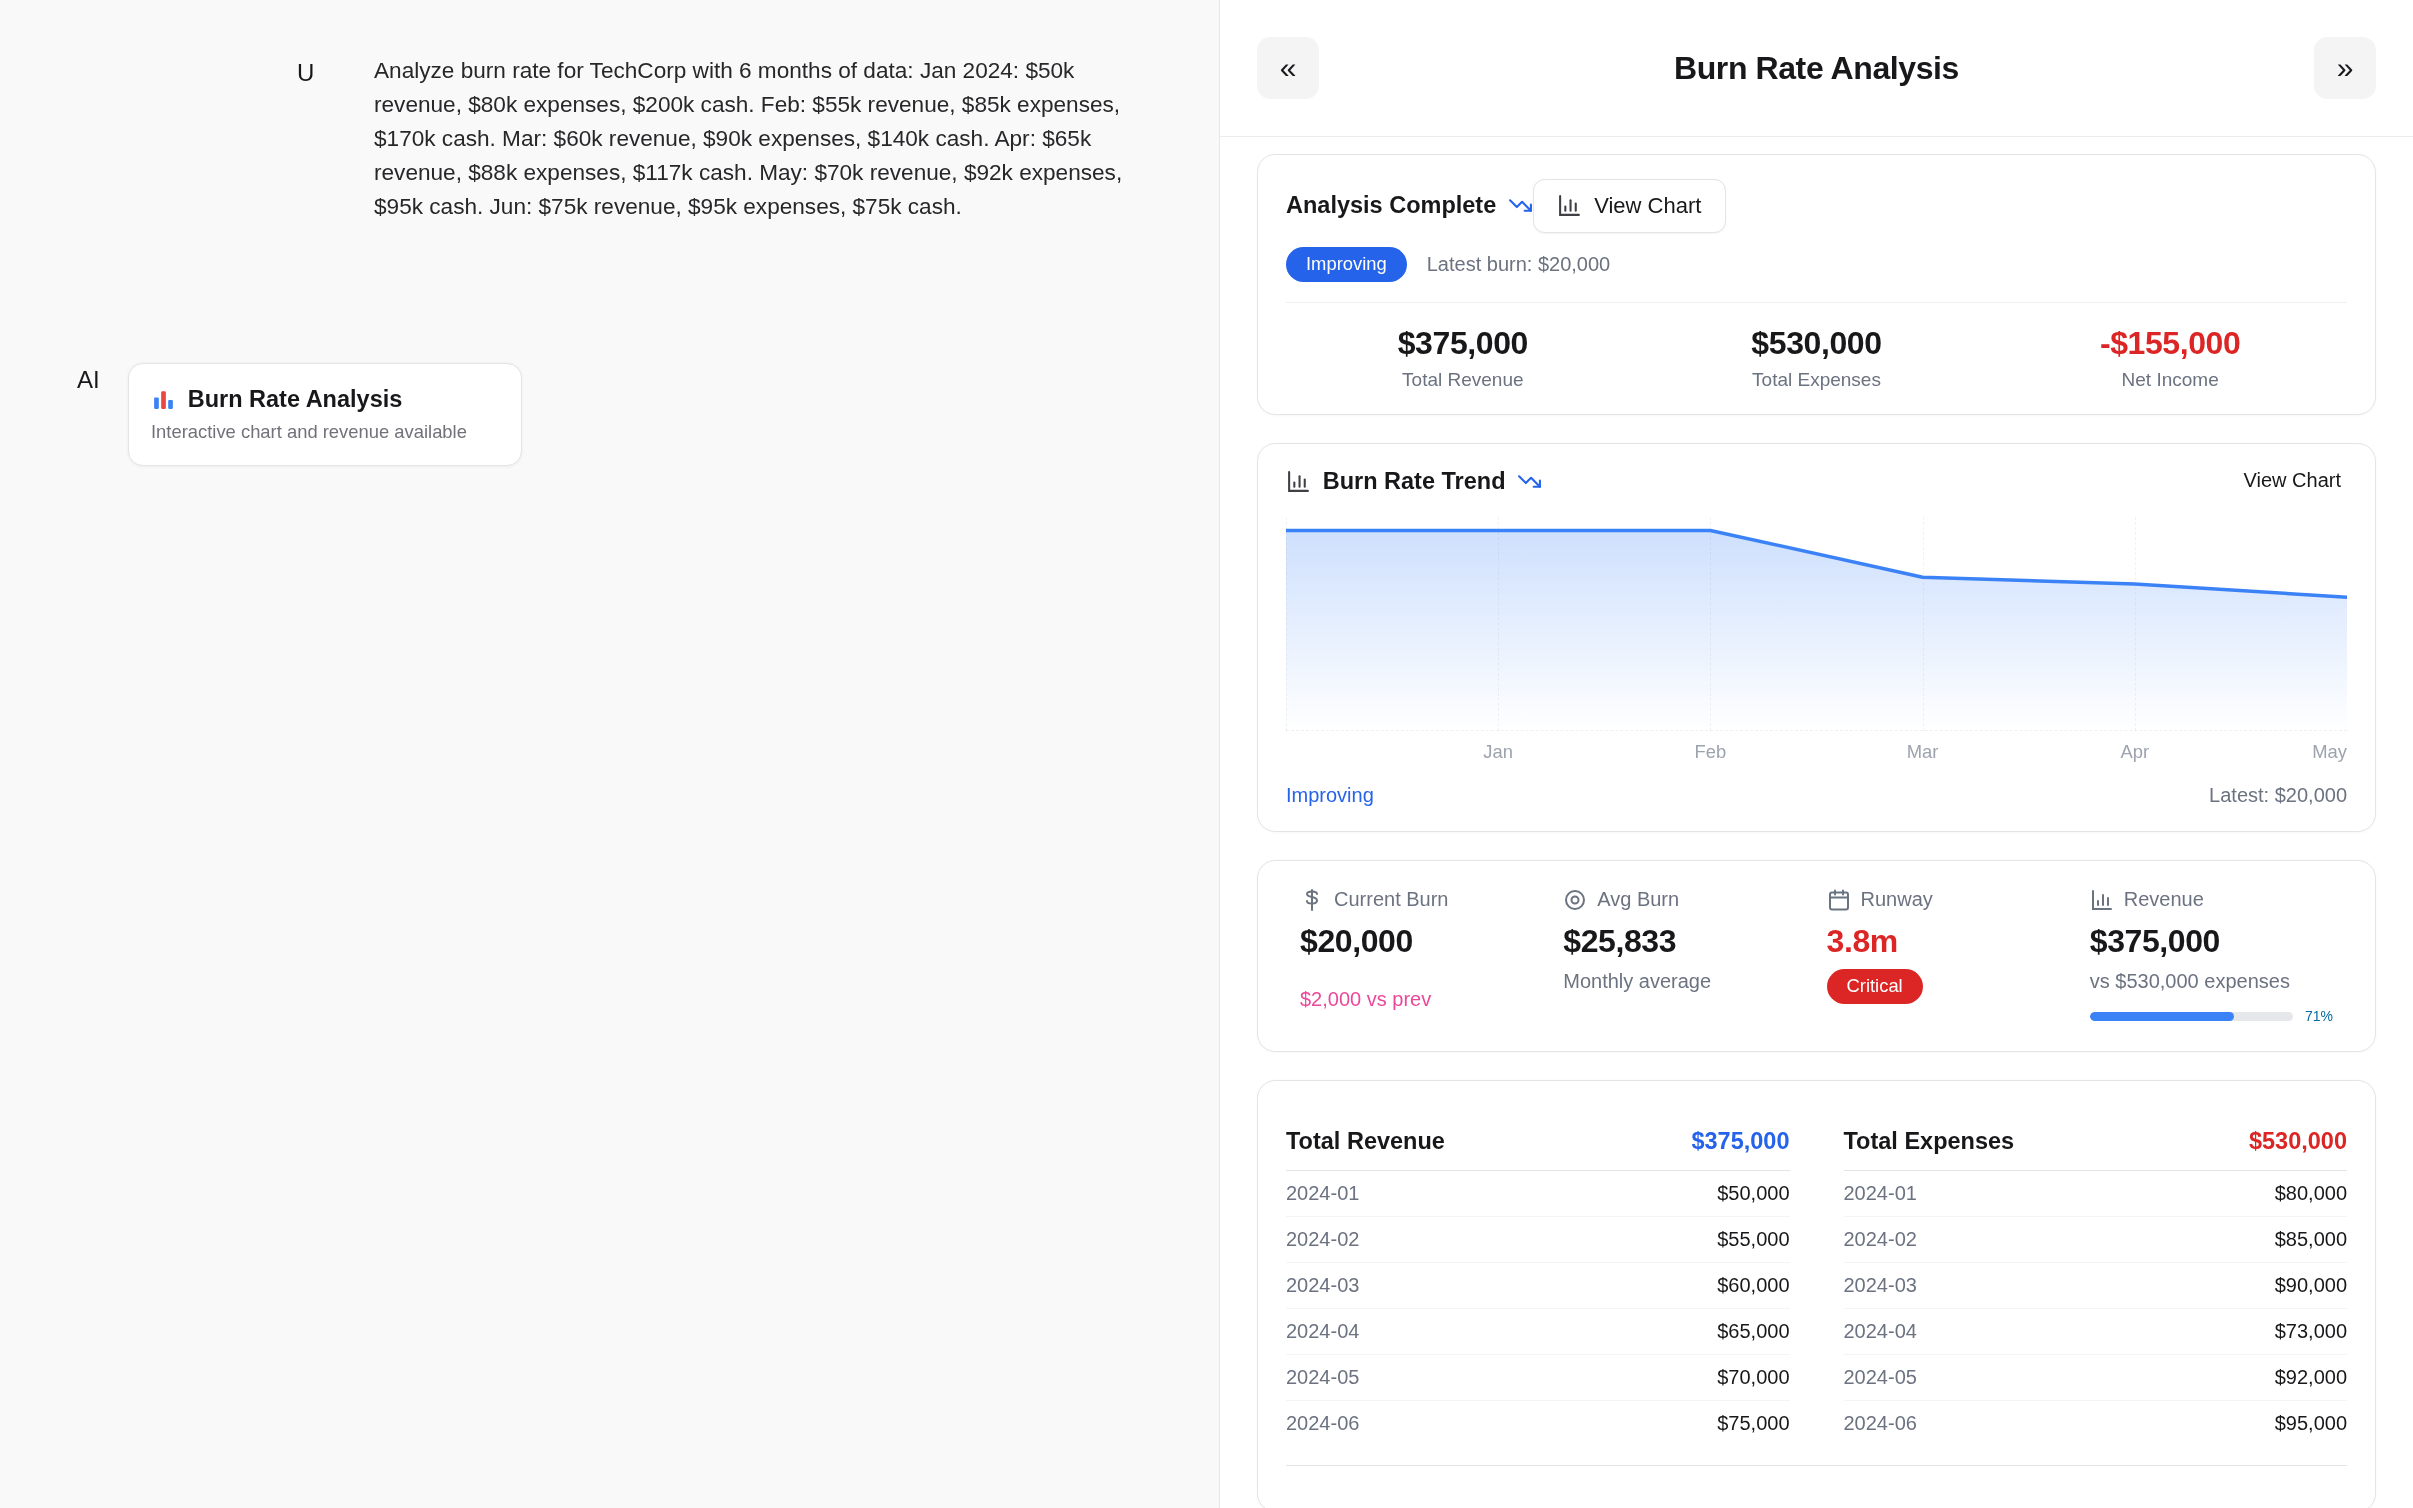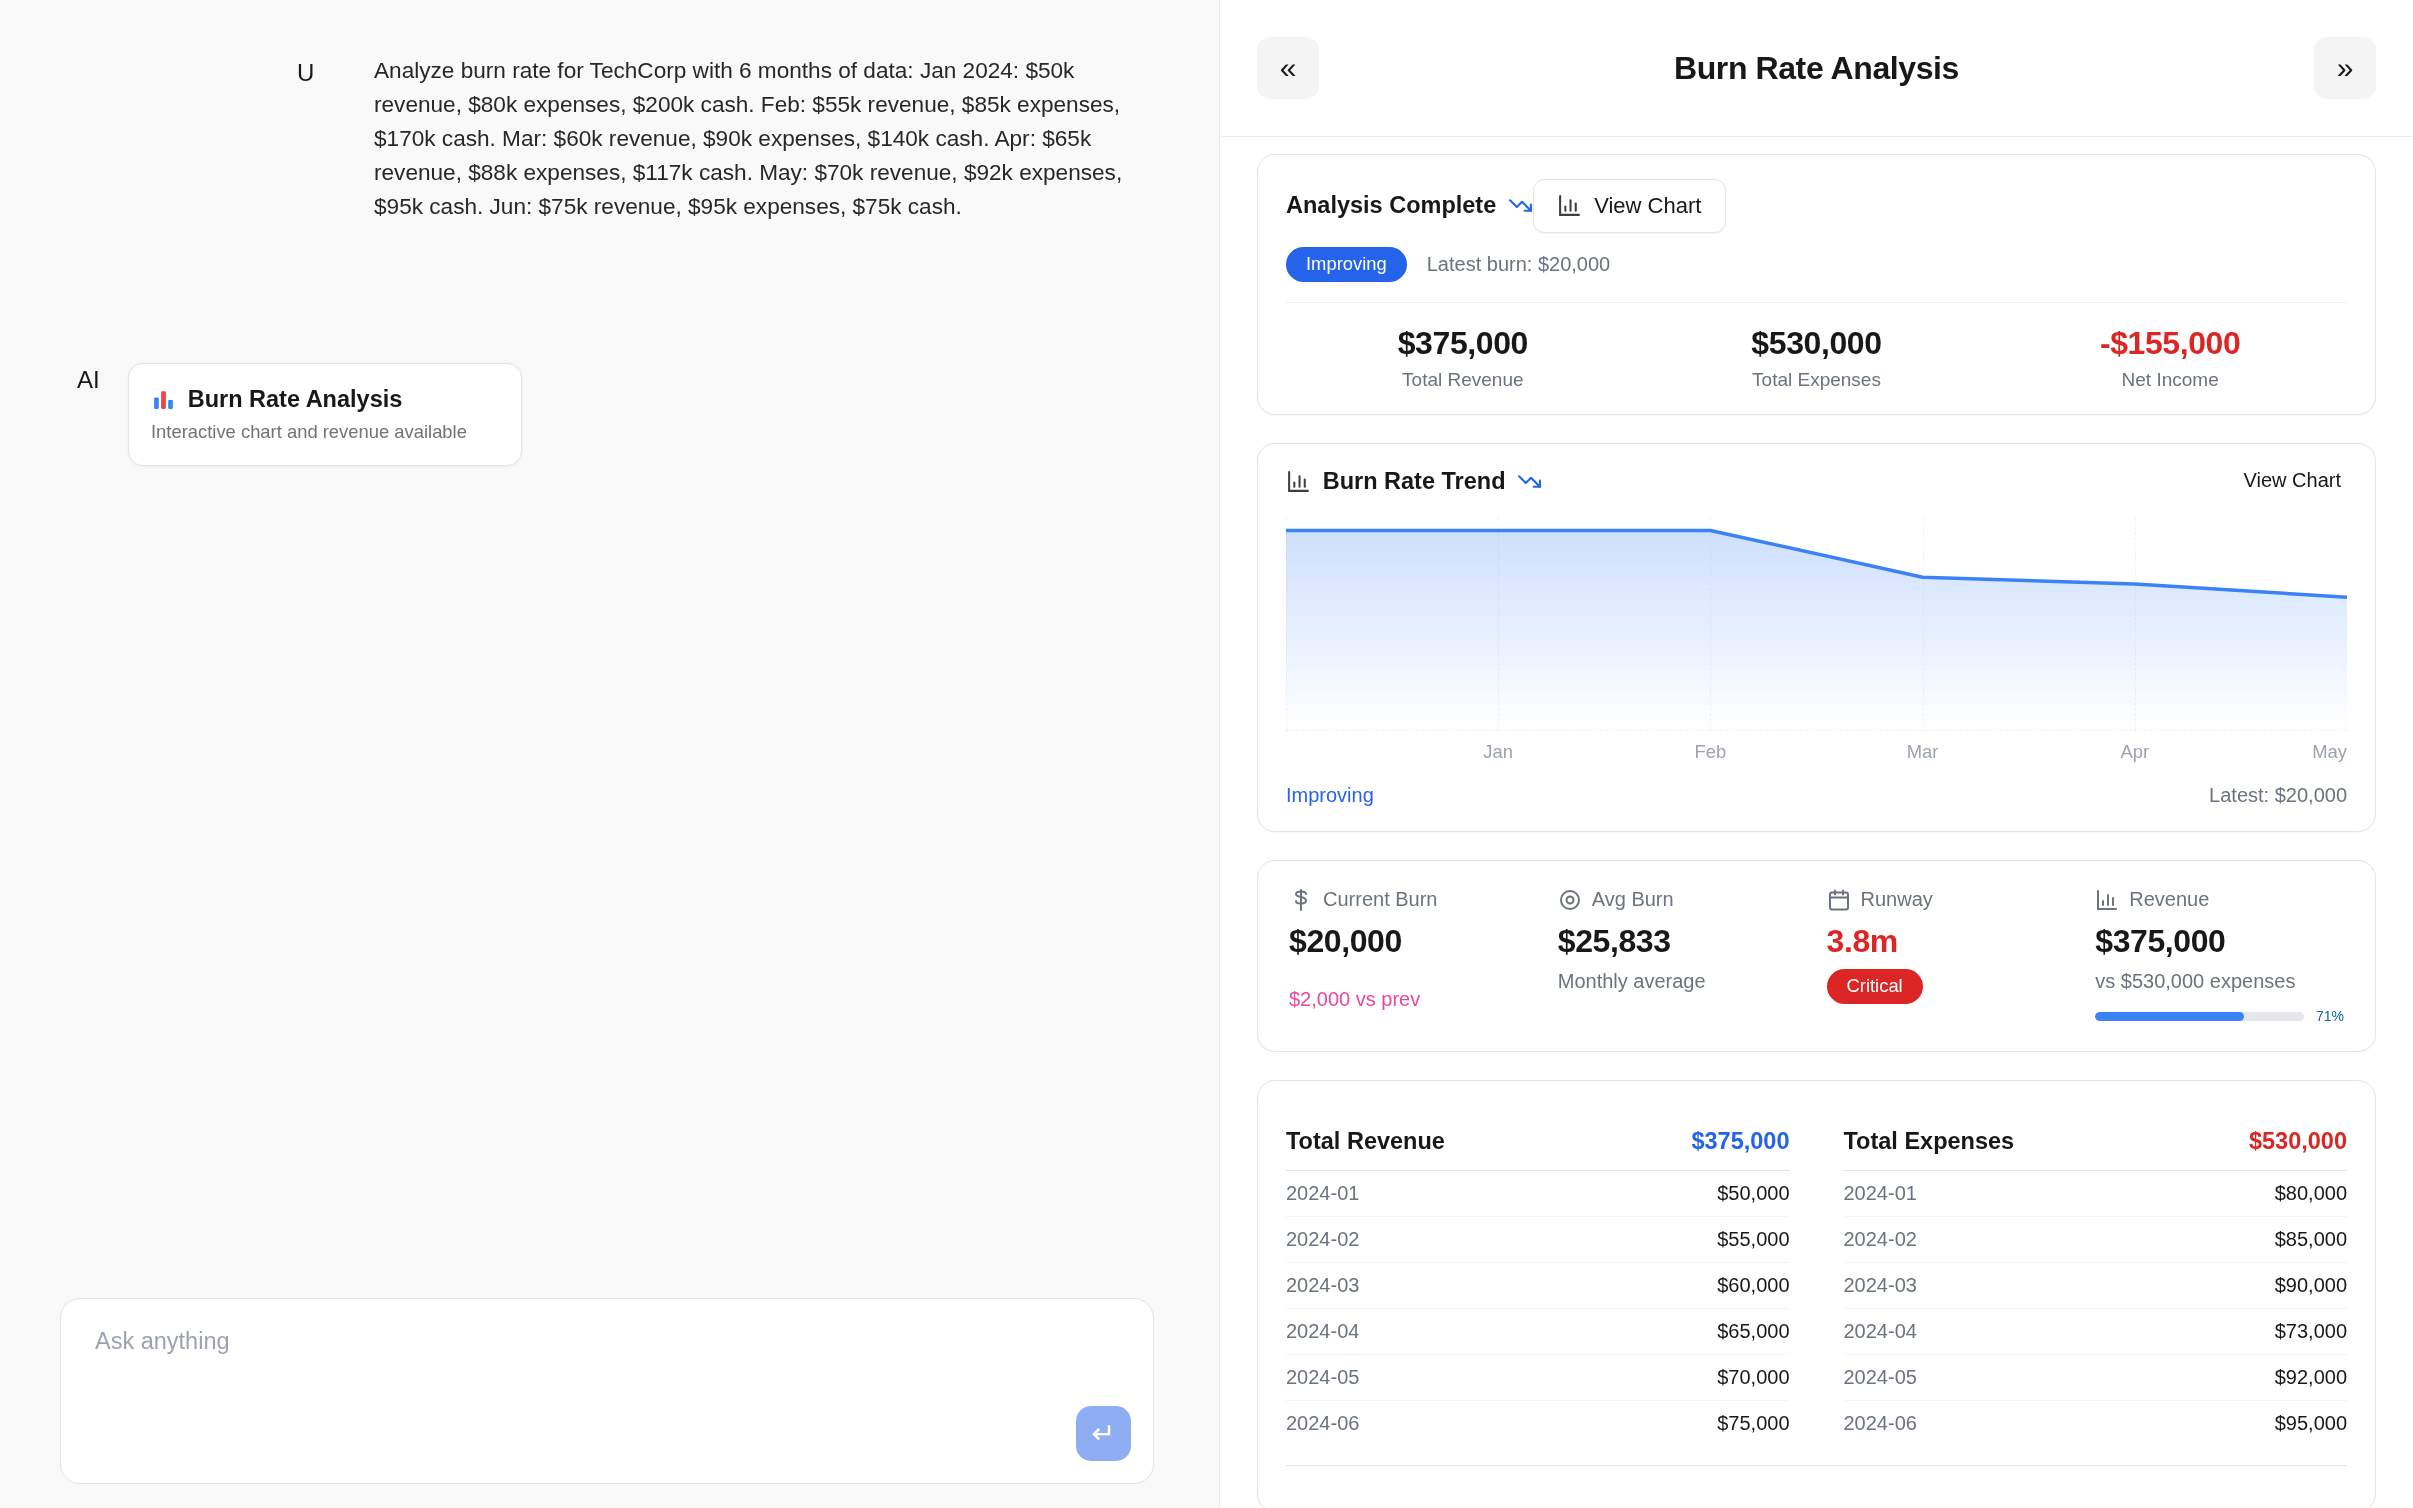--- a/index.html
+++ b/index.html
@@ -92,21 +92,21 @@
   .gl { position: absolute; top: 0; bottom: 0; border-left: 1.7px dashed rgba(0,0,0,.05); }
   .glh { position: absolute; left: 0; right: 0; bottom: 0; border-top: 1.7px dashed rgba(0,0,0,.06); }
   .x-labels { position: relative; height: 30px; margin-top: 10px; }
   .x-labels span { position: absolute; font-size: 18.4px; color: #9ca3af; transform: translateX(-50%); }
   .x-labels span.last { left: auto !important; right: 0; transform: none; }
   .trend-foot { display: flex; justify-content: space-between; margin-top: 13.4px; font-size: 20px; }
   .foot-left { color: #2563eb; }
   .foot-right { color: #6b7280; }
 
   
-  .metrics { padding: 27px 31px; display: grid; grid-template-columns: 1fr 1fr 1fr 1fr; gap: 20px; }
+  .metrics { padding: 27px 42px; display: grid; grid-template-columns: 1fr 1fr 1fr 1fr; gap: 20px; }
   .m-label { display: flex; align-items: center; gap: 10px; font-size: 20px; color: #6b7280; }
   .m-icon { width: 24px; height: 24px; display: inline-flex; color: #6b7280; }
   .m-icon svg { width: 100%; height: 100%; }
   .m-value { font-size: 32px; font-weight: 700; margin-top: 11.7px; letter-spacing: -0.4px; }
   .m-value.red { color: #dc2626; }
   .m-sub { font-size: 20px; color: #6b7280; margin-top: 10px; }
   .m-sub.blue { color: #ec4899; margin-top: 28px; }
   .badge-critical { display: inline-block; background: #dc2626; color: #fff; font-size: 18.4px; font-weight: 500; padding: 6.7px 20px; border-radius: 837px; margin-top: 8.4px; }
   .progress-row { display: flex; align-items: center; gap: 11.7px; margin-top: 15px; }
   .progress { flex: 1; height: 9.2px; background: #e5e7eb; border-radius: 837px; overflow: hidden; }
@@ -145,26 +145,20 @@
               <rect x="3" y="10" width="4.5" height="11" rx="1" fill="#3b82f6"></rect>
               <rect x="9.75" y="4" width="4.5" height="17" rx="1" fill="#ef4444"></rect>
               <rect x="16.5" y="12.5" width="4.5" height="8.5" rx="1" fill="#3b82f6"></rect>
             </svg>
         </span>
         <span class="ac-title">Burn Rate Analysis</span>
       </div>
       <div class="ac-sub">Interactive chart and revenue available</div>
     </div>
 
-    <div class="composer">
-      <textarea placeholder="Ask anything" style=""></textarea>
-      <button class="send-btn">
-        <span>↵</span>
-      </button>
-    </div>
   </div>
 
   <div class="artifact-panel">
     <header class="panel-header">
       <button class="nav-btn">
         <span>«</span>
       </button>
       <h1 class="panel-title">Burn Rate Analysis</h1>
       <button class="nav-btn">
         <span>»</span>

